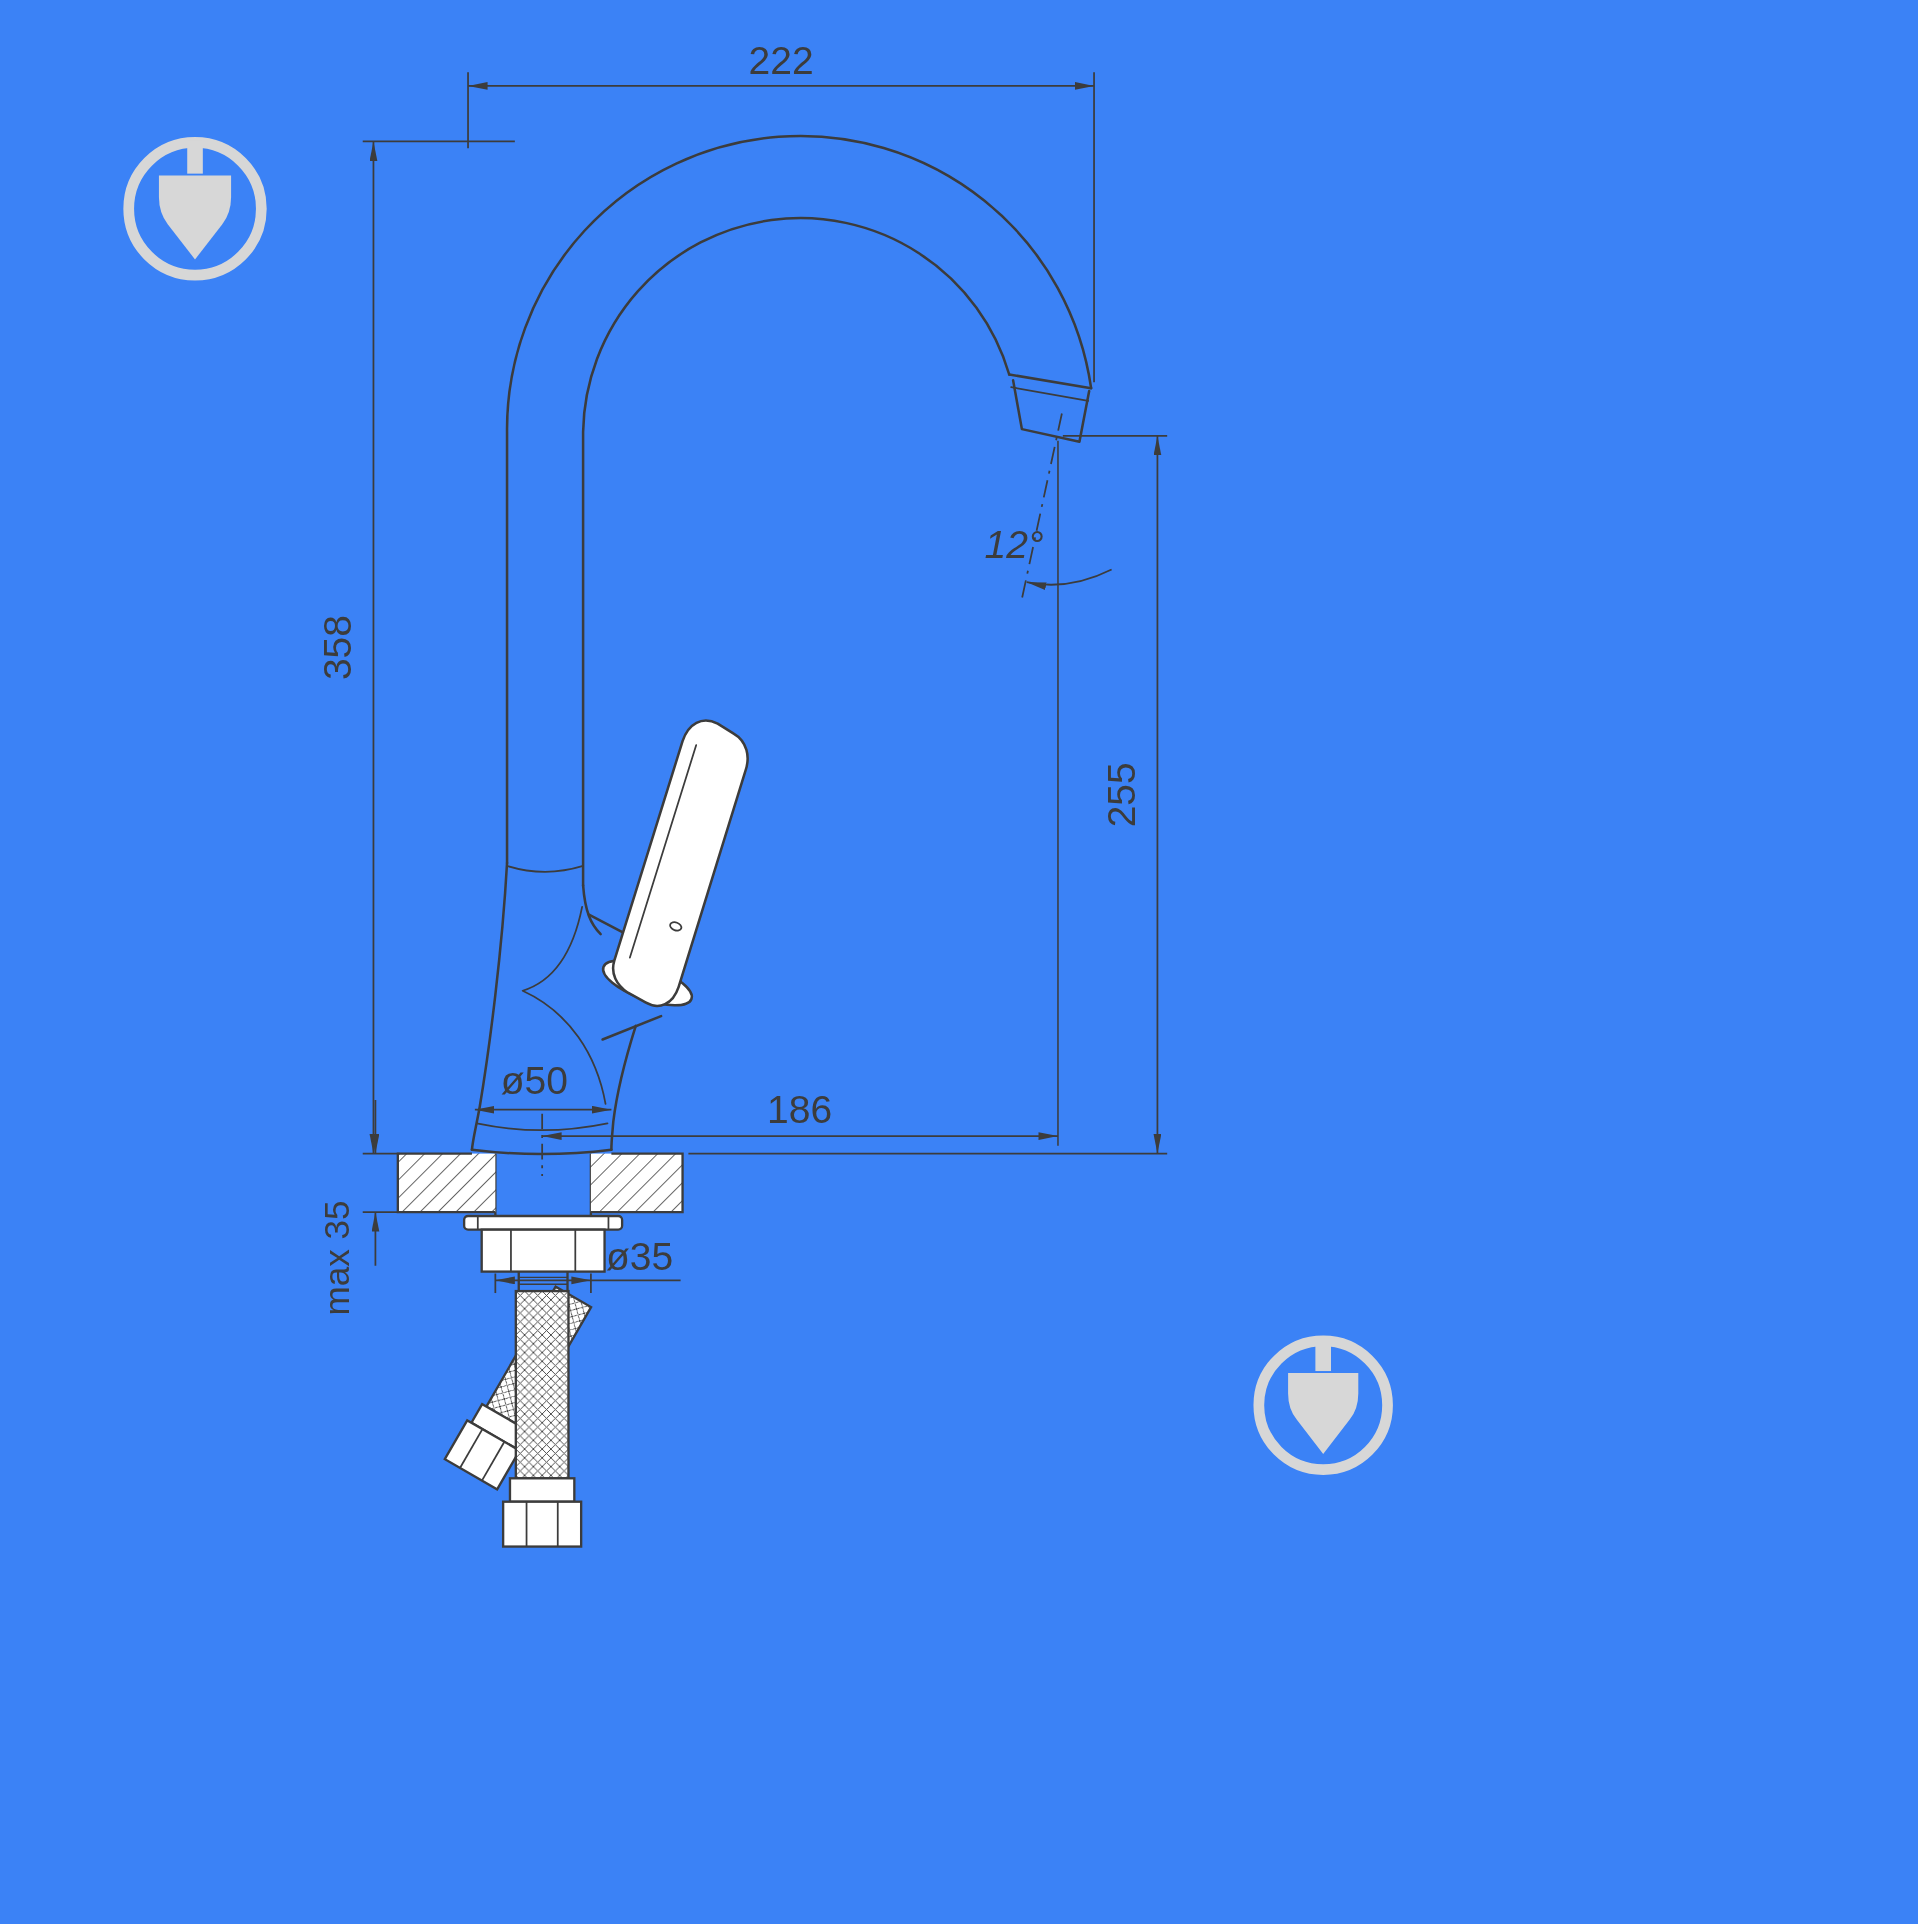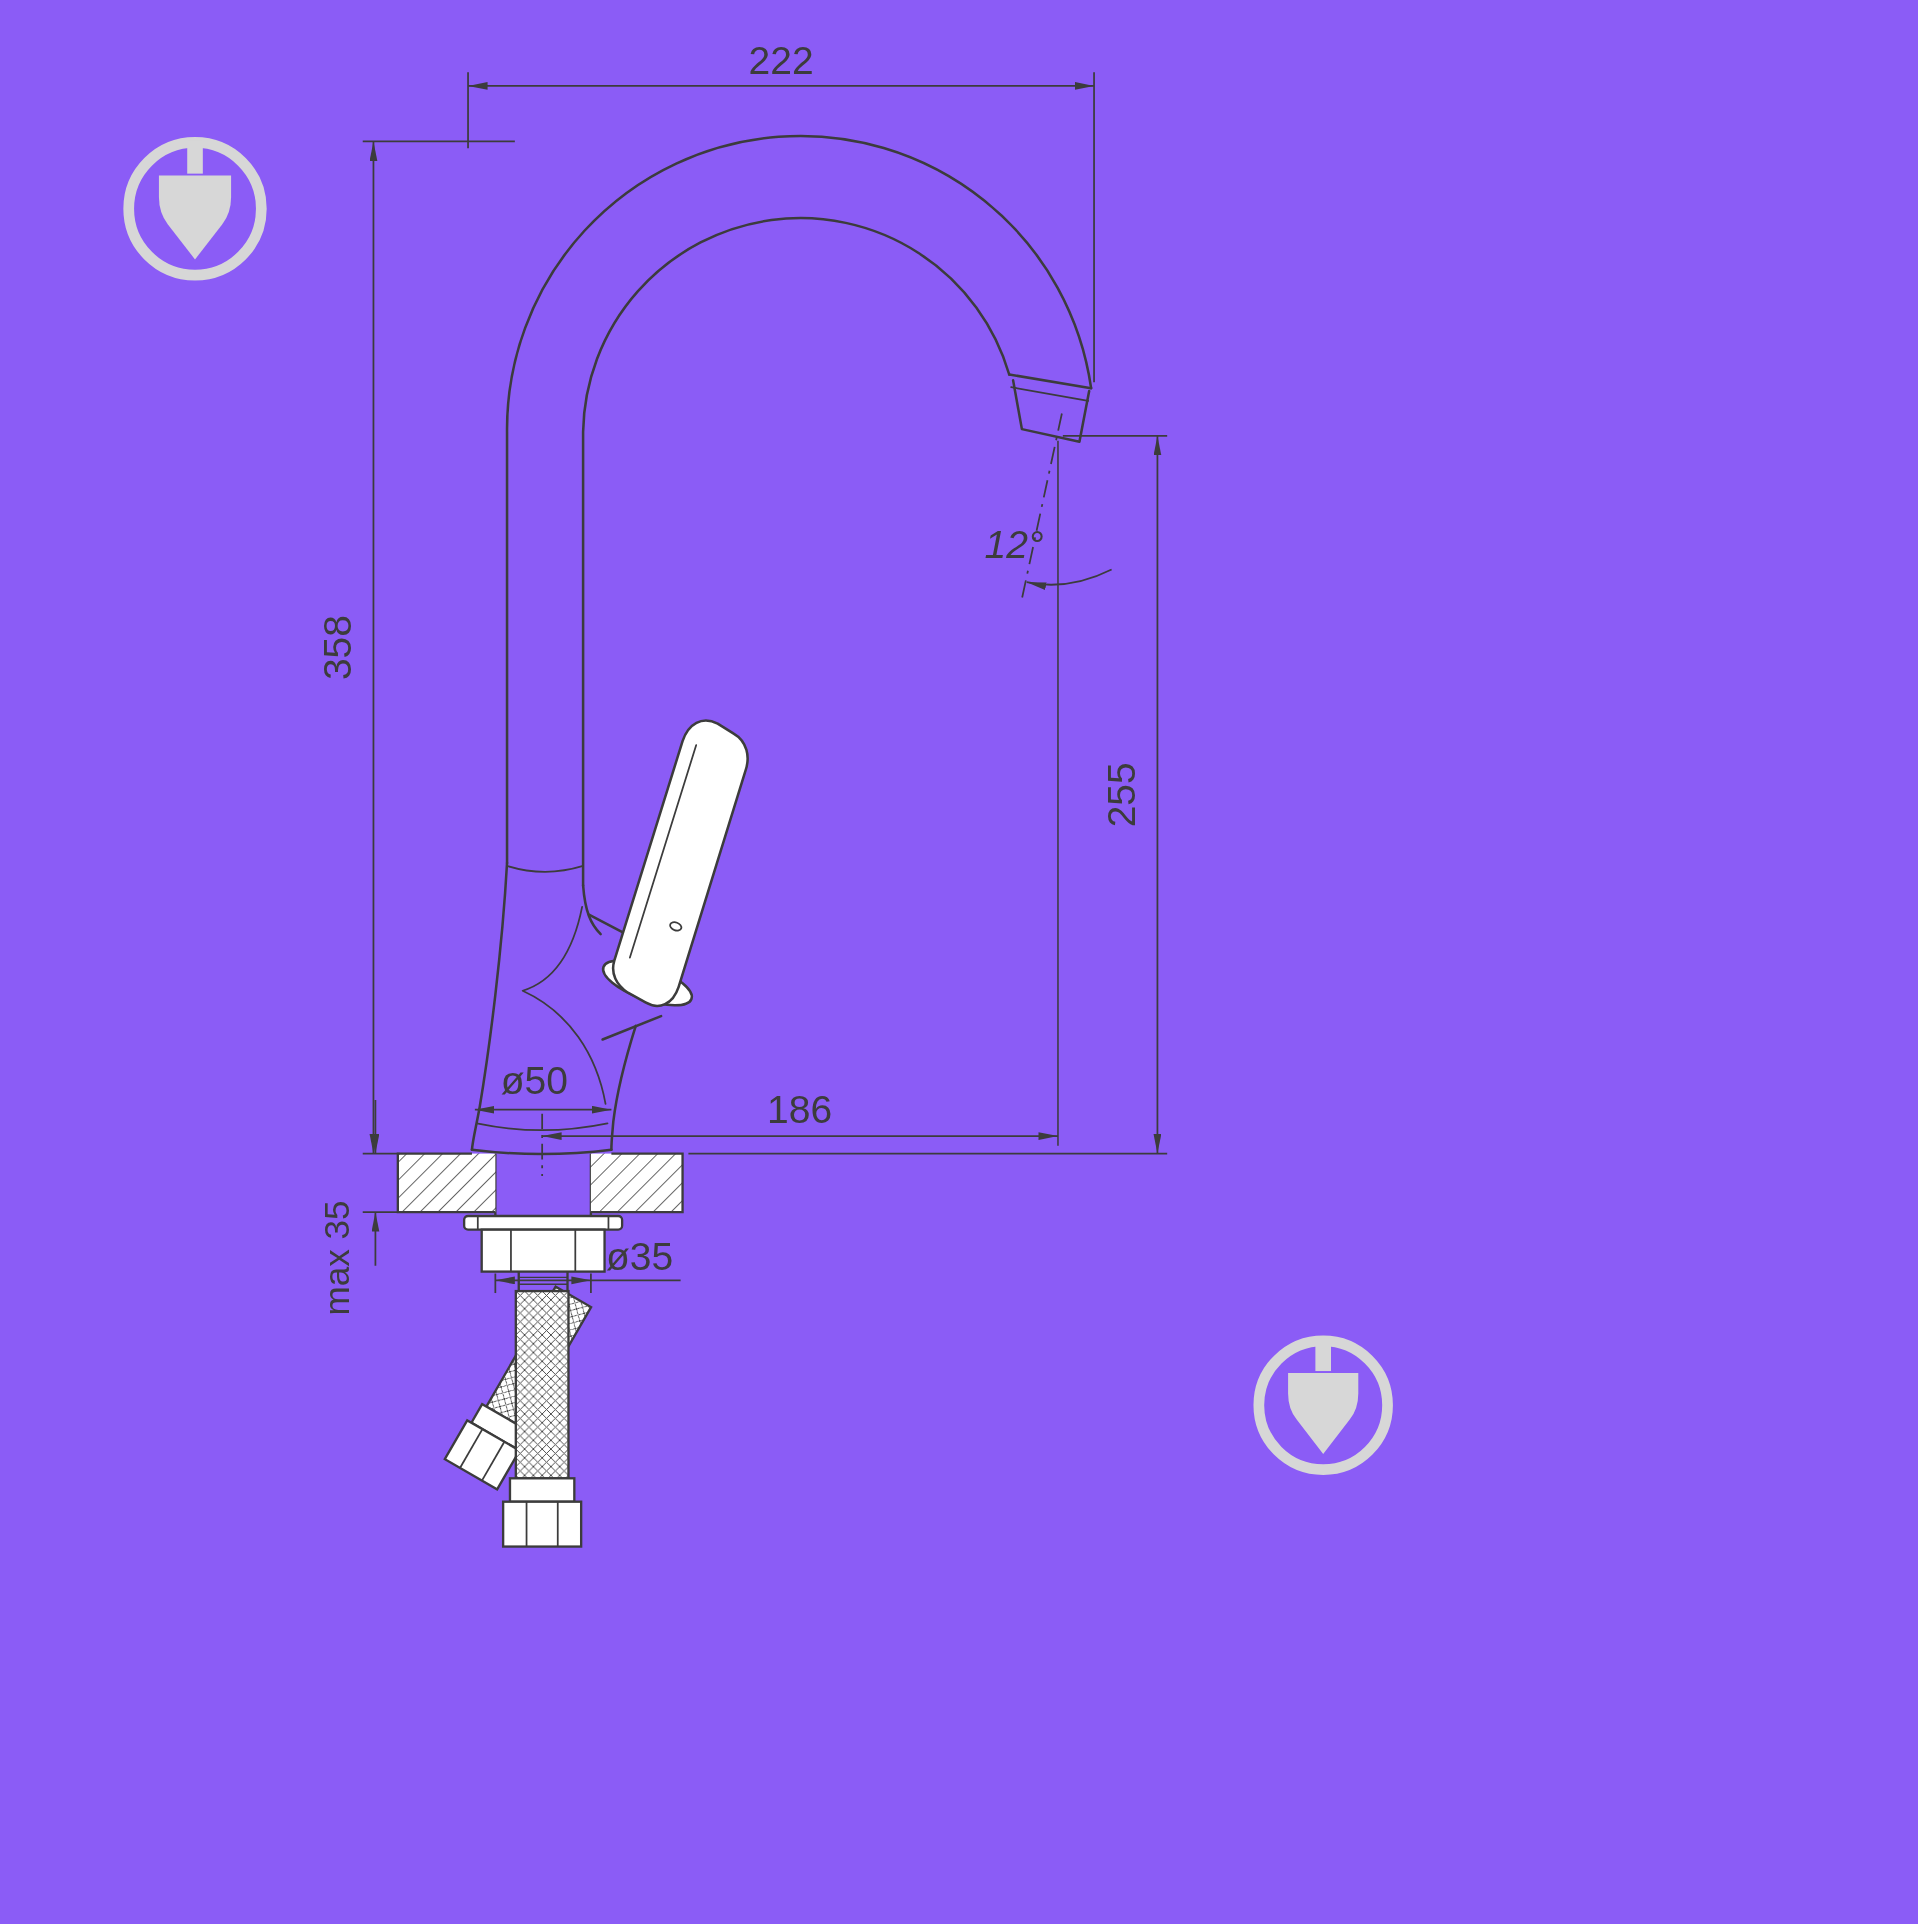--- a/index.html
+++ b/index.html
@@ -1,16 +1,16 @@
 <!DOCTYPE html>
 <html><head>
 <meta charset="utf-8">
 <style>
   html,body{margin:0;padding:0;background:#ffffff;}
-  .page{position:relative;width:1918px;height:1924px;background:#8b5cf6;overflow:hidden;
+  .page{position:relative;width:1918px;height:1924px;background:#3b82f6;overflow:hidden;
         font-family:"Liberation Sans", sans-serif;}
   svg text{font-family:"Liberation Sans", sans-serif;font-size:40px;fill:#3c3c3c;}
   svg text.small{font-size:36px;}
   svg text.italic{font-style:italic;}
 </style>
 </head>
 <body>
 
 <div class="page">
 <svg width="1918" height="1924" viewBox="0 0 1967 1973" xmlns="http://www.w3.org/2000/svg">

